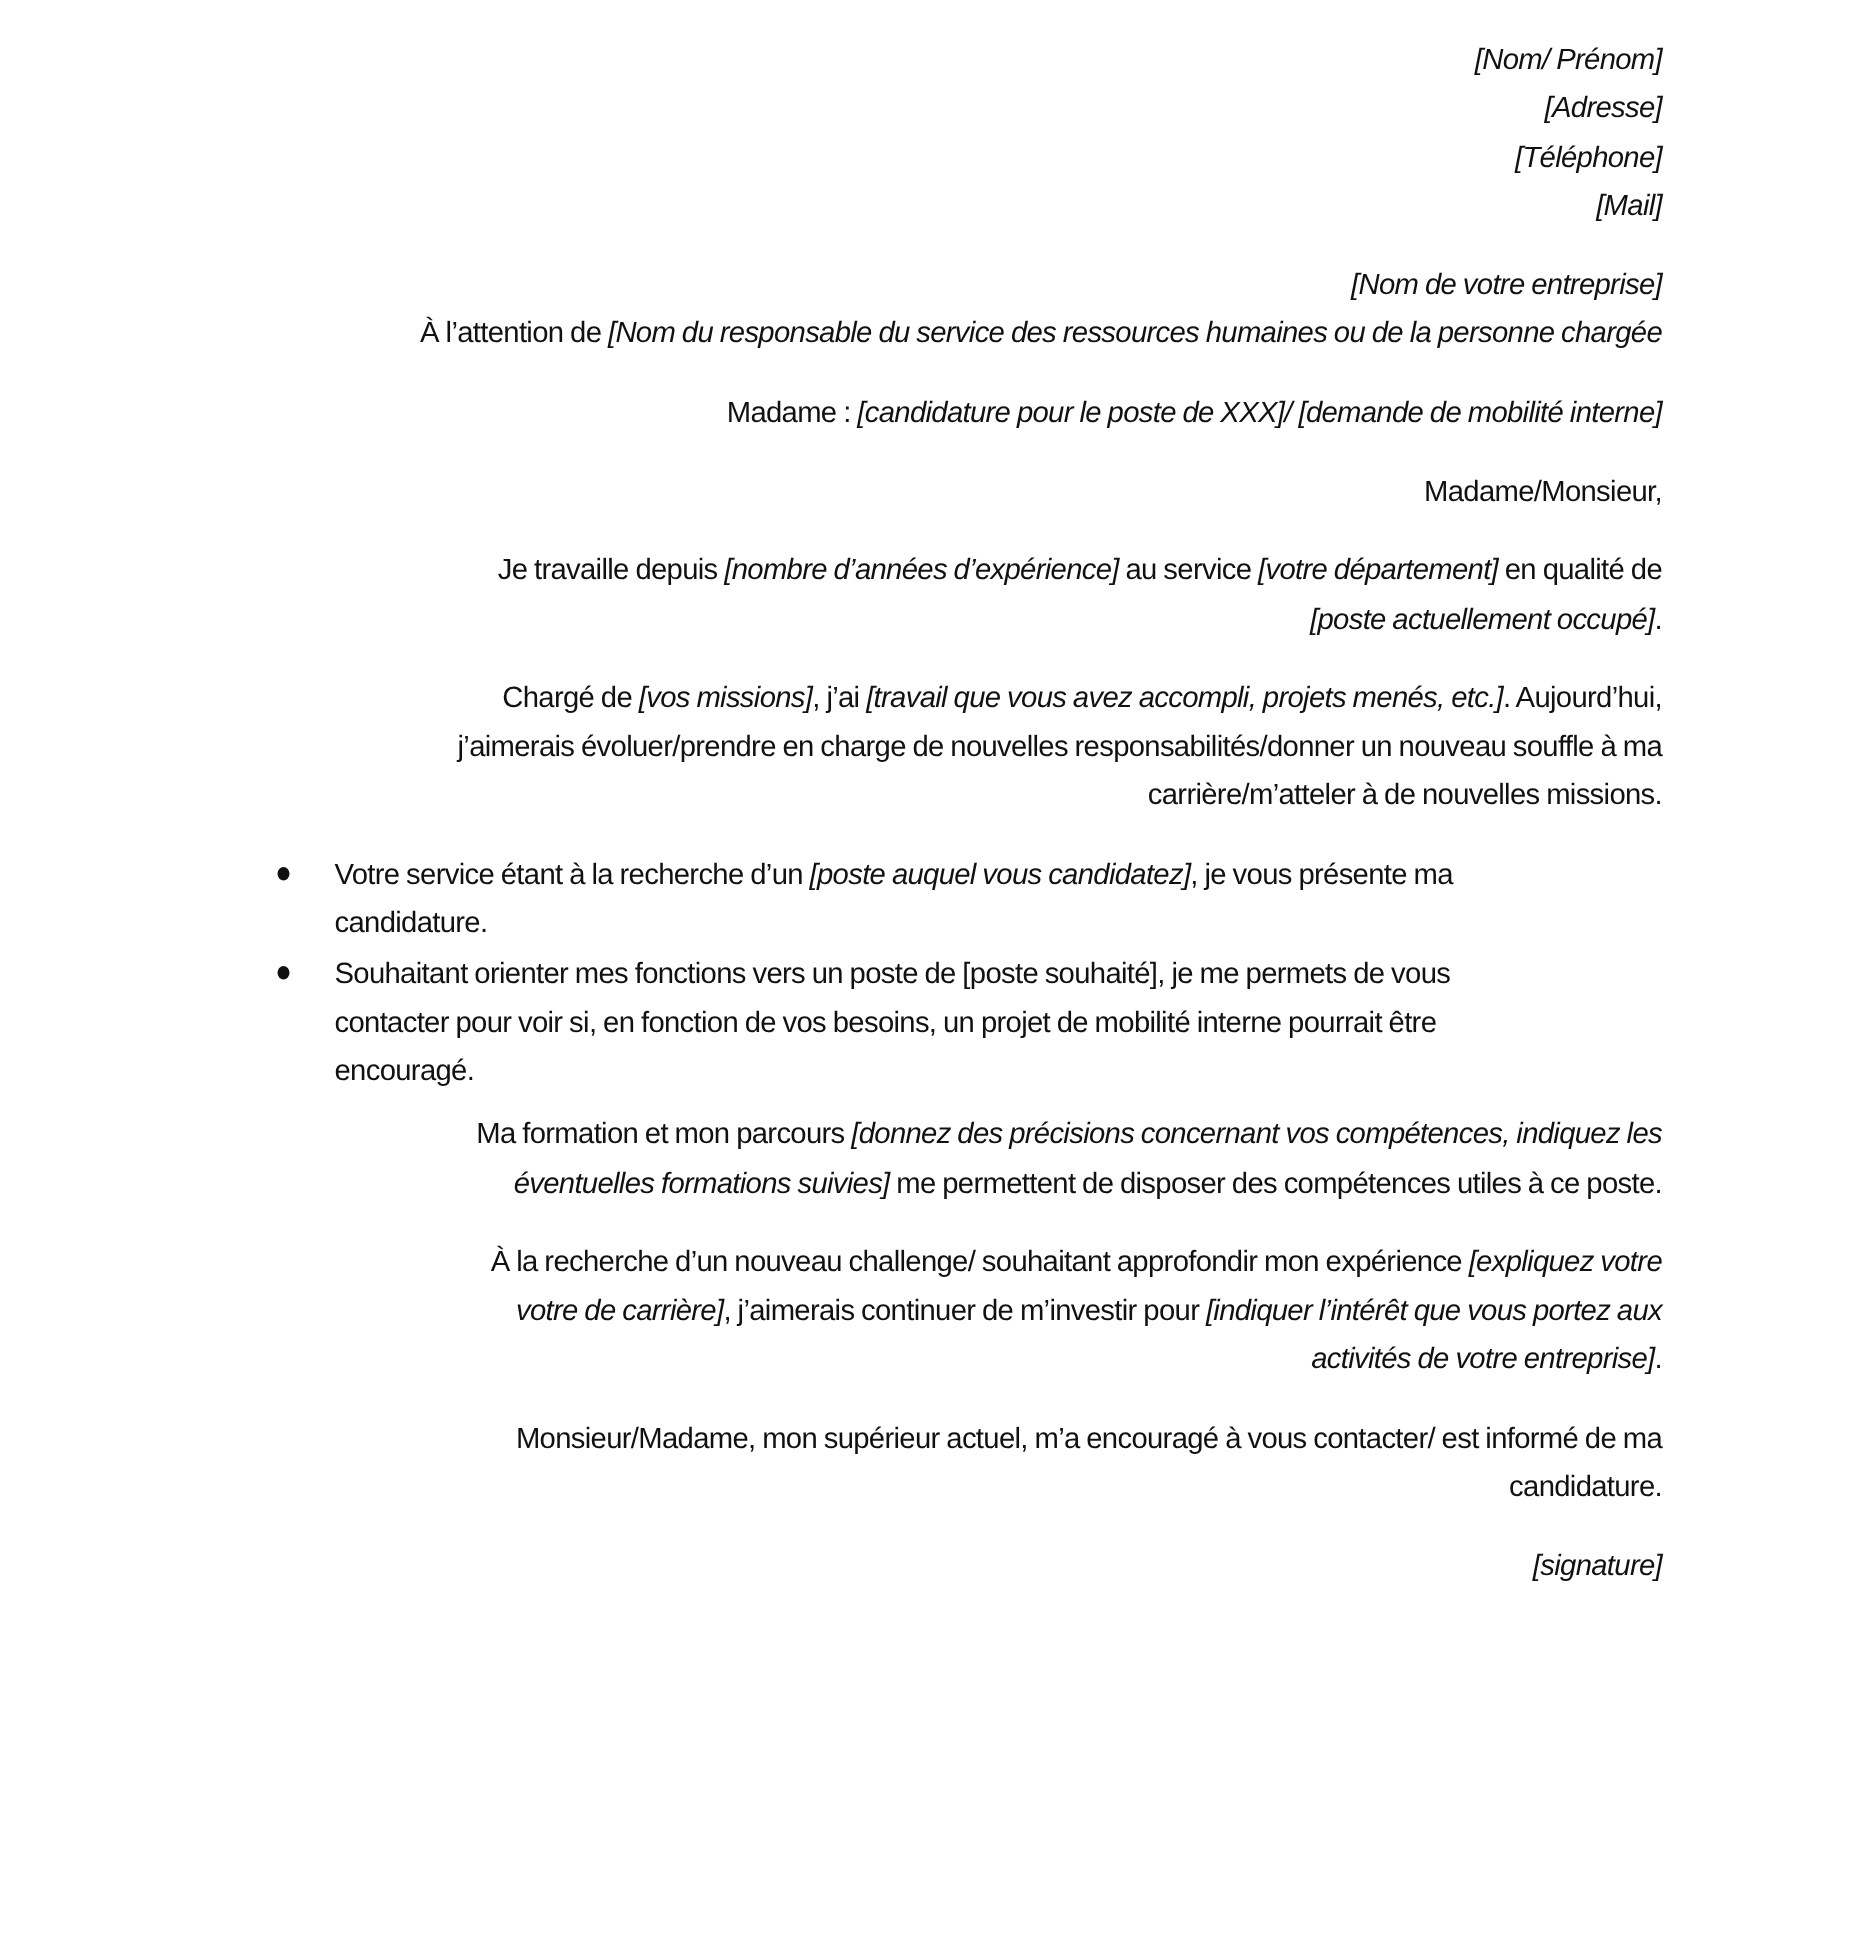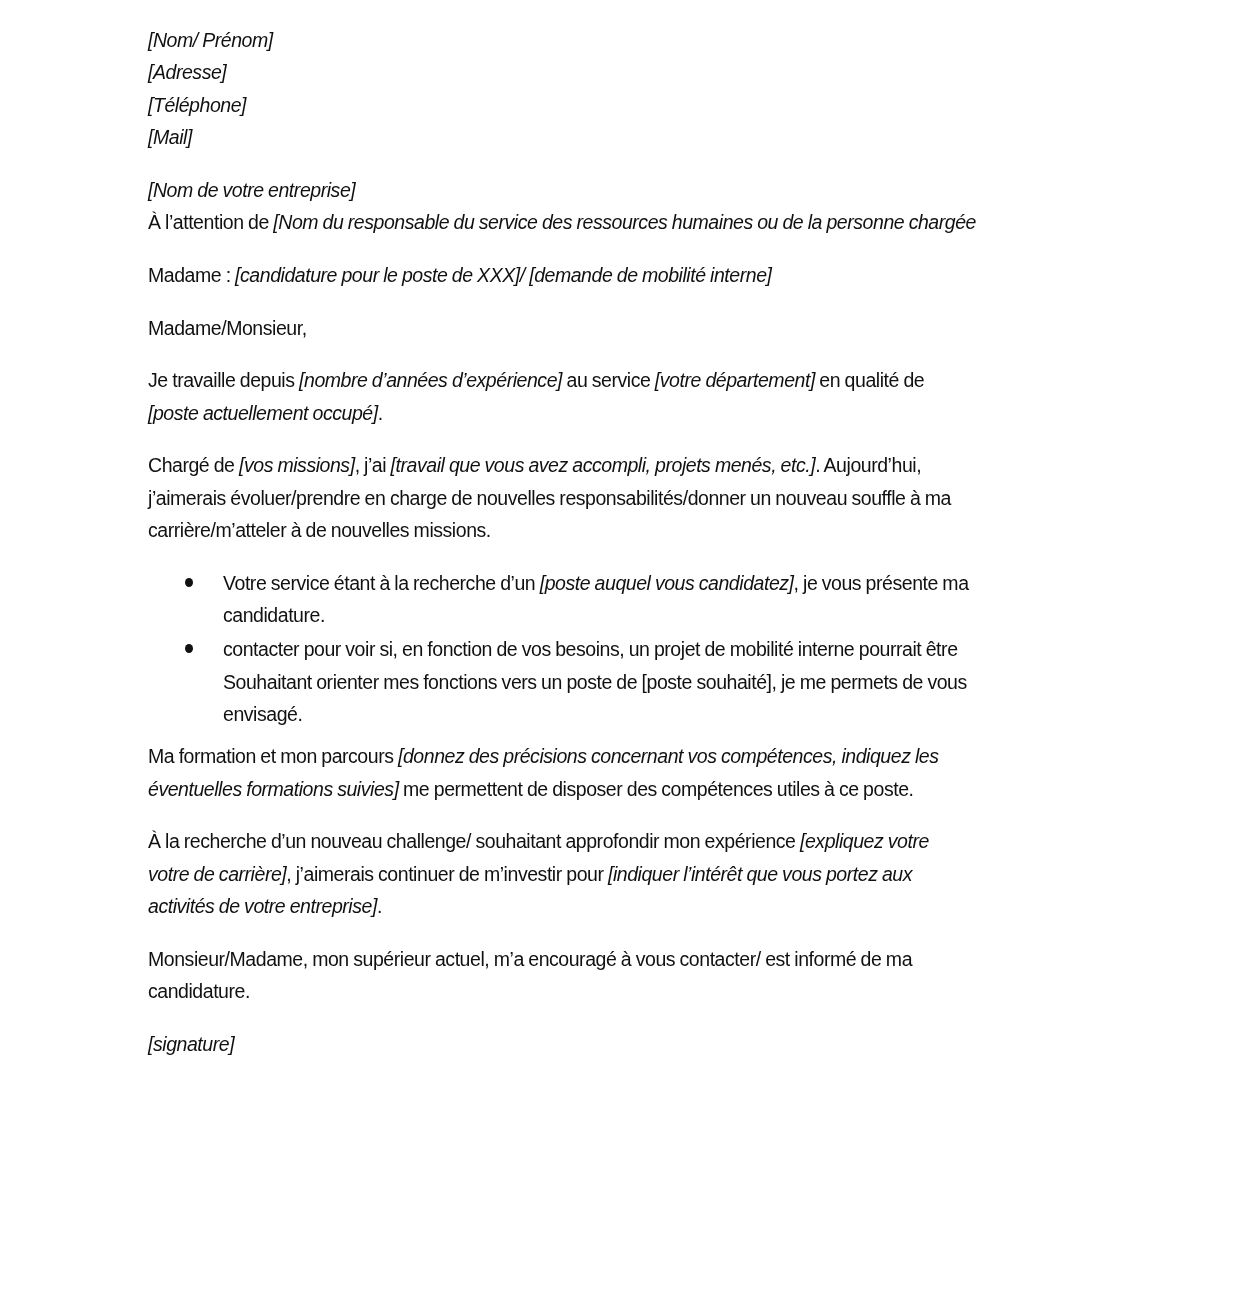--- a/index.html
+++ b/index.html
@@ -23,20 +23,21 @@
       font-size: 19.5px;
       line-height: 32.3px;
       letter-spacing: -0.45px;
       word-spacing: -0.5px;
     }
     .page i, .page .it {
       font-style: italic;
     }
     .para {
       margin: 0 0 20.5px 0;
+      text-align: right;
     }
     .line {
       display: block;
       white-space: nowrap;
       height: 32.3px;
     }
     .bullets {
       margin: 0 0 10px 0;
       padding: 0;
       list-style: none;
@@ -94,23 +95,23 @@
   </div>
 
   <ul class="bullets">
     <li class="bullet-item">
       <span class="bullet-dot"></span>
       <span class="line"><span>Votre service étant à la recherche d’un </span><i>[poste auquel vous candidatez]</i><span>, je vous présente ma</span></span>
       <span class="line">candidature.</span>
     </li>
     <li class="bullet-item">
       <span class="bullet-dot"></span>
+      <span class="line">Souhaitant orienter mes fonctions vers un poste de [poste souhaité], je me permets de vous</span>
       <span class="line">contacter pour voir si, en fonction de vos besoins, un projet de mobilité interne pourrait être</span>
-      <span class="line">Souhaitant orienter mes fonctions vers un poste de [poste souhaité], je me permets de vous</span>
-      <span class="line">envisagé.</span>
+      <span class="line">encouragé.</span>
     </li>
   </ul>
 
   <div class="para">
     <span class="line"><span>Ma formation et mon parcours </span><i>[donnez des précisions concernant vos compétences, indiquez les</i></span>
     <span class="line"><i>éventuelles formations suivies]</i><span> me permettent de disposer des compétences utiles à ce poste.</span></span>
   </div>
 
   <div class="para">
     <span class="line"><span>À la recherche d’un nouveau challenge/ souhaitant approfondir mon expérience </span><i>[expliquez votre</i></span>

